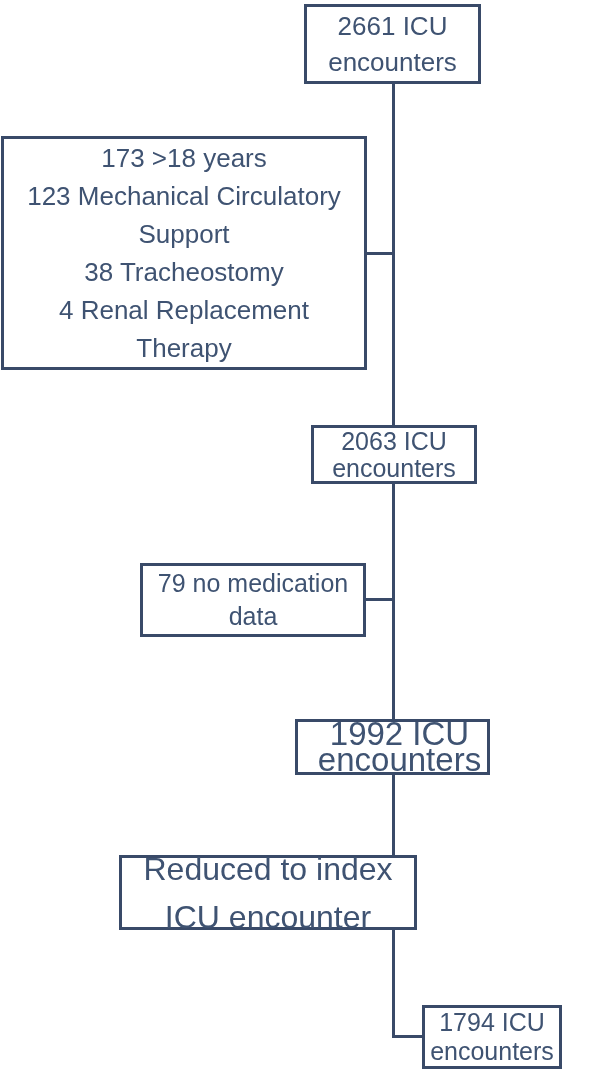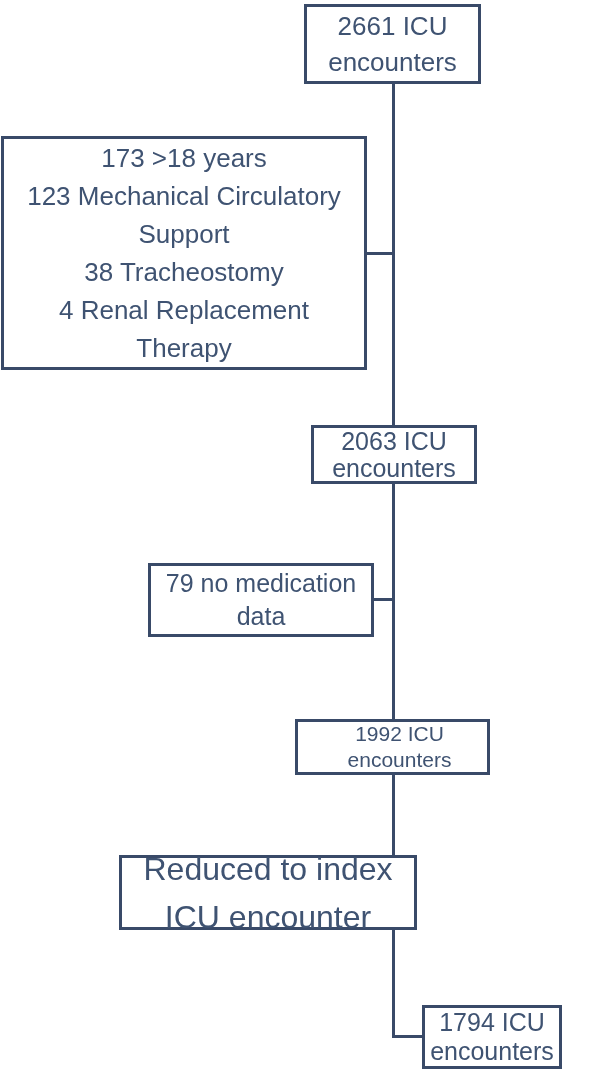--- a/index.html
+++ b/index.html
@@ -33,22 +33,22 @@
     text-align: center;
   }
   .line {
     position: absolute;
     background: var(--border);
   }
   
   .b-total      { left: 304px; top: 4px;    width: 177px; height: 80px;  font-size: 26px; line-height: 36px; }
   .b-exclusions { left: 1px;   top: 136px;  width: 366px; height: 234px; font-size: 26px; line-height: 38px; padding: 18px 4px; }
   .b-2071       { left: 311px; top: 425px;  width: 166px; height: 59px;  font-size: 25px; line-height: 27px; }
-  .b-nomed      { left: 148px; top: 563px;  width: 226px; height: 74px;  font-size: 25px; line-height: 33px; }
-  .b-1992       { left: 295px; top: 719px;  width: 195px; height: 56px;  font-size: 21px; line-height: 26px; padding-left: 14px; }
+  .b-nomed      { left: 140px; top: 563px;  width: 226px; height: 74px;  font-size: 25px; line-height: 33px; }
+  .b-1992       { left: 295px; top: 719px;  width: 195px; height: 56px;  font-size: 33px; line-height: 26px; padding-left: 14px; }
   .b-reduced    { left: 119px; top: 855px;  width: 298px; height: 75px;  font-size: 32px; line-height: 48px; }
   .b-final      { left: 422px; top: 1005px; width: 140px; height: 64px;  font-size: 25px; line-height: 29px; }
   
   .v1 { left: 392px; top: 84px;  width: 3px;  height: 341px; }
   .v2 { left: 392px; top: 484px; width: 3px;  height: 235px; }
   .v3 { left: 392px; top: 775px; width: 3px;  height: 263px; }
   .h-elbow { left: 392px; top: 1035px; width: 30px; height: 3px; }
   .c1 { left: 367px; top: 252px; width: 26px; height: 3px; }
   .c2 { left: 366px; top: 598px; width: 27px; height: 3px; }
   .c3 { left: 367px; top: 889px; width: 26px; height: 3px; }

